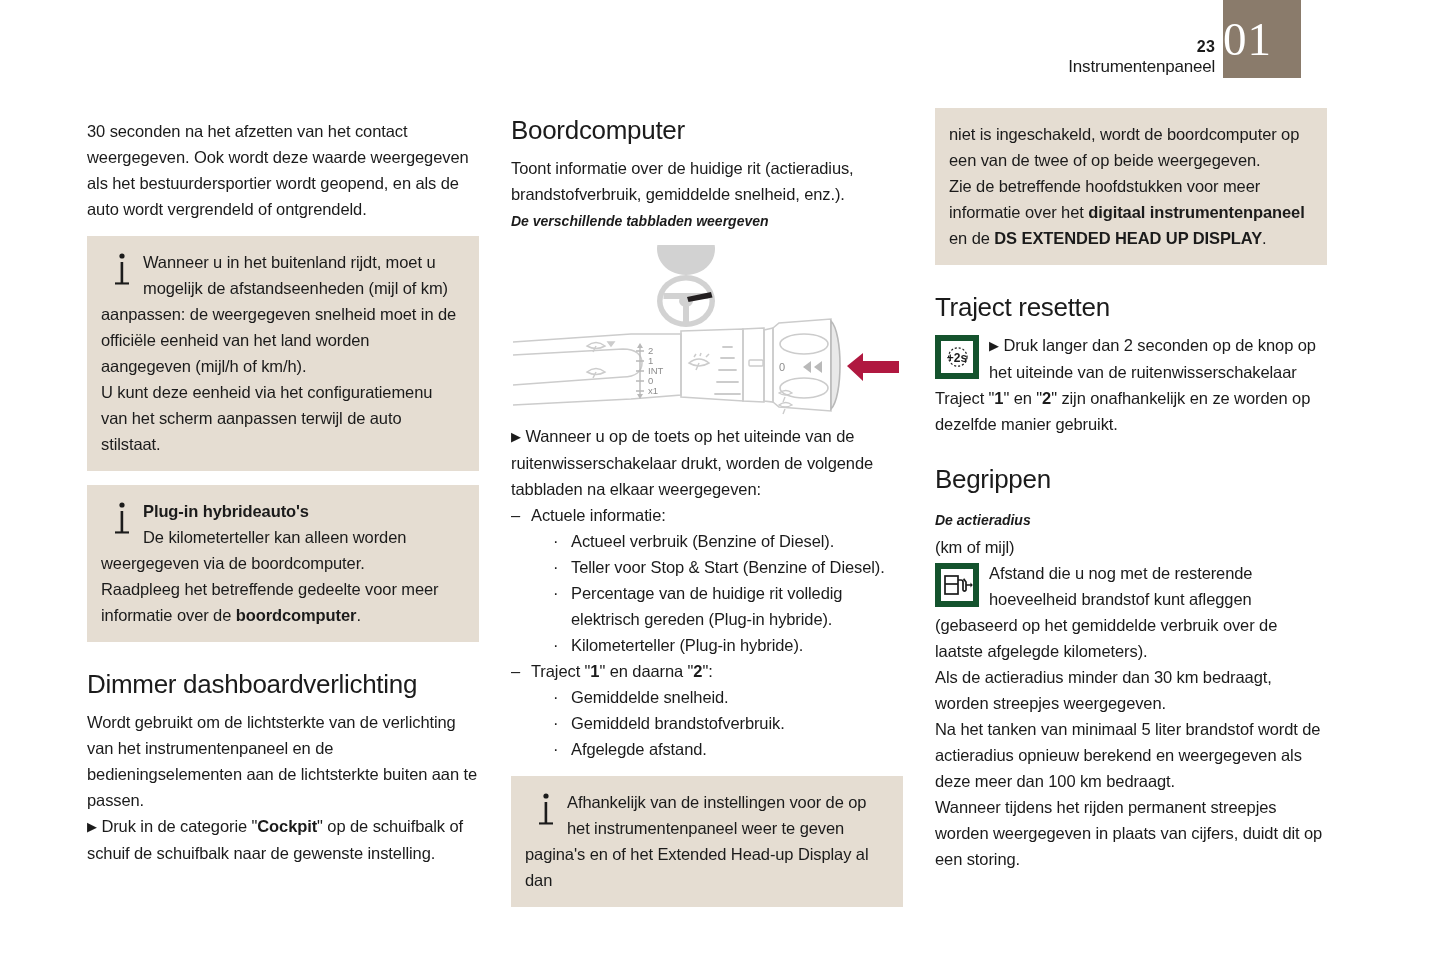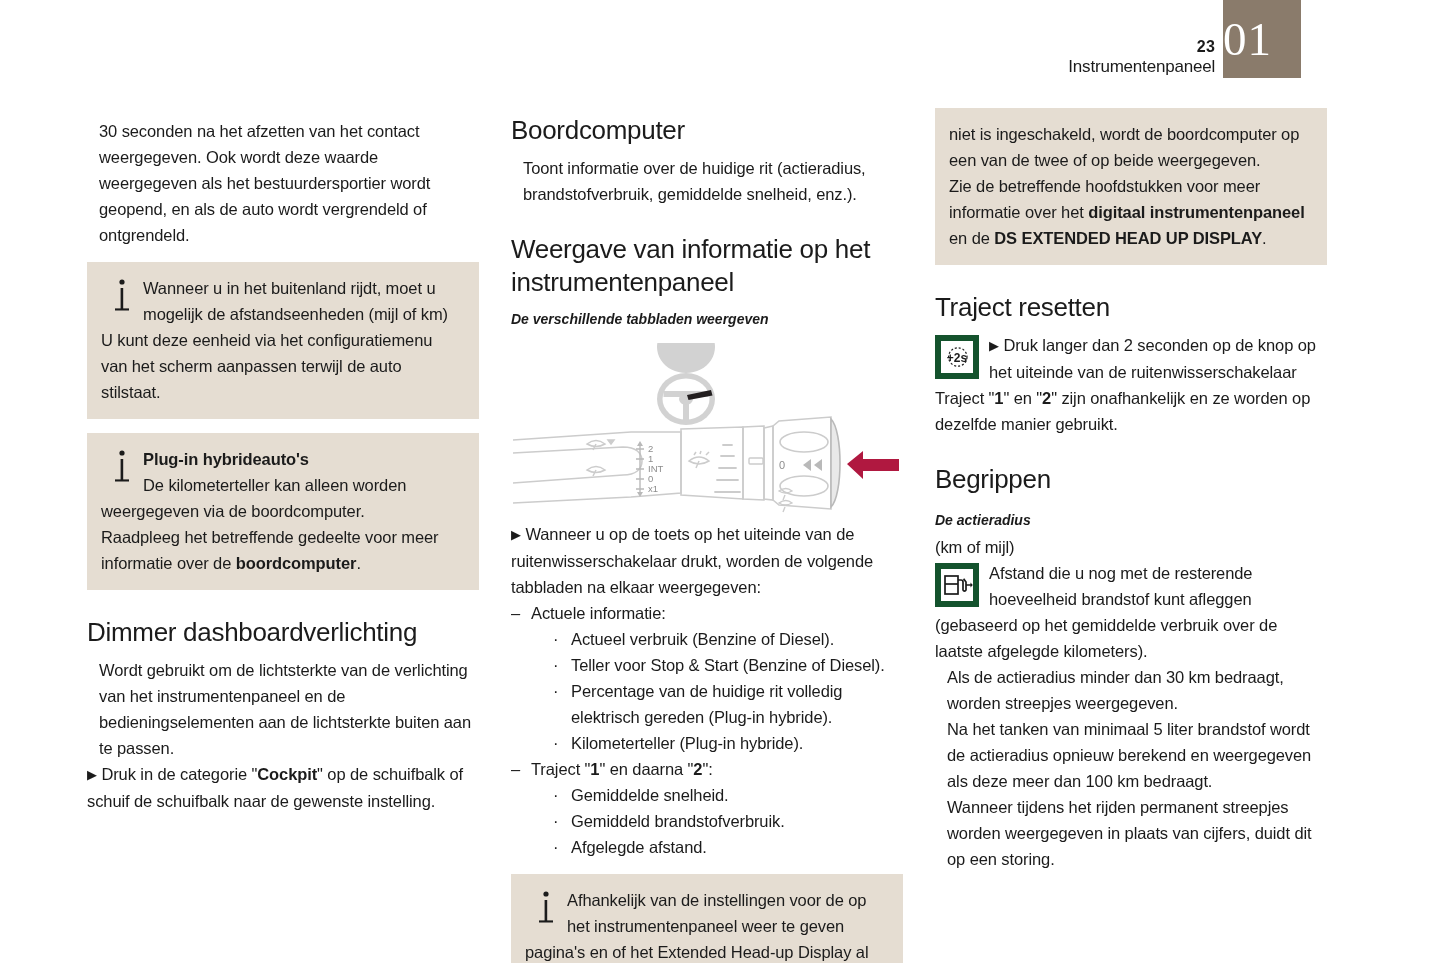--- a/index.html
+++ b/index.html
@@ -71,21 +71,21 @@
   .col-1 { left: 87px; }
   .col-2 { left: 511px; }
   .col-3 { left: 935px; }
 
   p, li, div.txt {
     font-size: 16.5px;
     line-height: 26px;
     letter-spacing: -0.1px;
   }
   .body-p {
-    margin: 0 0 0 12px;
+    margin: 0 0 0 0;
   }
   .body-p + .body-p { margin-top: 0; }
 
   h2 {
     font-size: 26px;
     font-weight: normal;
     line-height: 33px;
     margin: 26px 0 8px 0;
     letter-spacing: -0.3px;
   }
@@ -201,20 +201,21 @@
       <span class="info-i">
         <svg width="22" height="36" viewBox="0 0 22 36" aria-hidden="true">
           <circle cx="11" cy="5" r="2.6" fill="#1b1b1b"></circle>
           <rect x="9.6" y="11" width="2.6" height="21" fill="#1b1b1b"></rect>
           <rect x="4" y="31.4" width="14" height="2.1" fill="#1b1b1b"></rect>
         </svg>
       </span>
       <div class="txt">Wanneer u in het buitenland rijdt, moet u</div>
       <div class="txt">mogelijk de afstandseenheden (mijl of km)</div>
       <div class="info-float-clear"></div>
+      <div class="txt">aanpassen: de weergegeven snelheid moet in de officiële eenheid van het land worden aangegeven (mijl/h of km/h).</div>
       <div class="txt">U kunt deze eenheid via het configuratiemenu van het scherm aanpassen terwijl de auto stilstaat.</div>
     </div>
 
     <div class="infobox">
       <span class="info-i">
         <svg width="22" height="36" viewBox="0 0 22 36" aria-hidden="true">
           <circle cx="11" cy="5" r="2.6" fill="#1b1b1b"></circle>
           <rect x="9.6" y="11" width="2.6" height="21" fill="#1b1b1b"></rect>
           <rect x="4" y="31.4" width="14" height="2.1" fill="#1b1b1b"></rect>
         </svg>
@@ -235,21 +236,20 @@
       <span>Druk in de categorie "</span><b>Cockpit</b><span>" op de schuifbalk of schuif de schuifbalk naar de gewenste instelling.</span>
     </div>
 
   </div>
 
   <div class="col col-2">
 
     <h2 style="margin-top:-4px;">Boordcomputer</h2>
     <p class="body-p">Toont informatie over de huidige rit (actieradius, brandstofverbruik, gemiddelde snelheid, enz.).</p>
 
-    <h2>Weergave van informatie op het instrumentenpaneel</h2>
     <h3 style="margin-top:2px;">De verschillende tabbladen weergeven</h3>
 
     <div class="illus">
       <svg width="392" height="170" viewBox="0 0 392 170" aria-hidden="true">
 
         <g fill="#cfcfcf">
           <path d="M175 30 a29 26 0 1 1 0.01 0 z M175 36 a23 20 0 1 0 0.01 0 z" fill="#d2d2d2"></path>
           <ellipse cx="175" cy="56" rx="29" ry="26" fill="#d2d2d2"></ellipse>
           <ellipse cx="175" cy="56" rx="23.5" ry="20.5" fill="#ffffff"></ellipse>
           <path d="M152.5 48 h45 v6 h-45 z" fill="#d2d2d2"></path>

